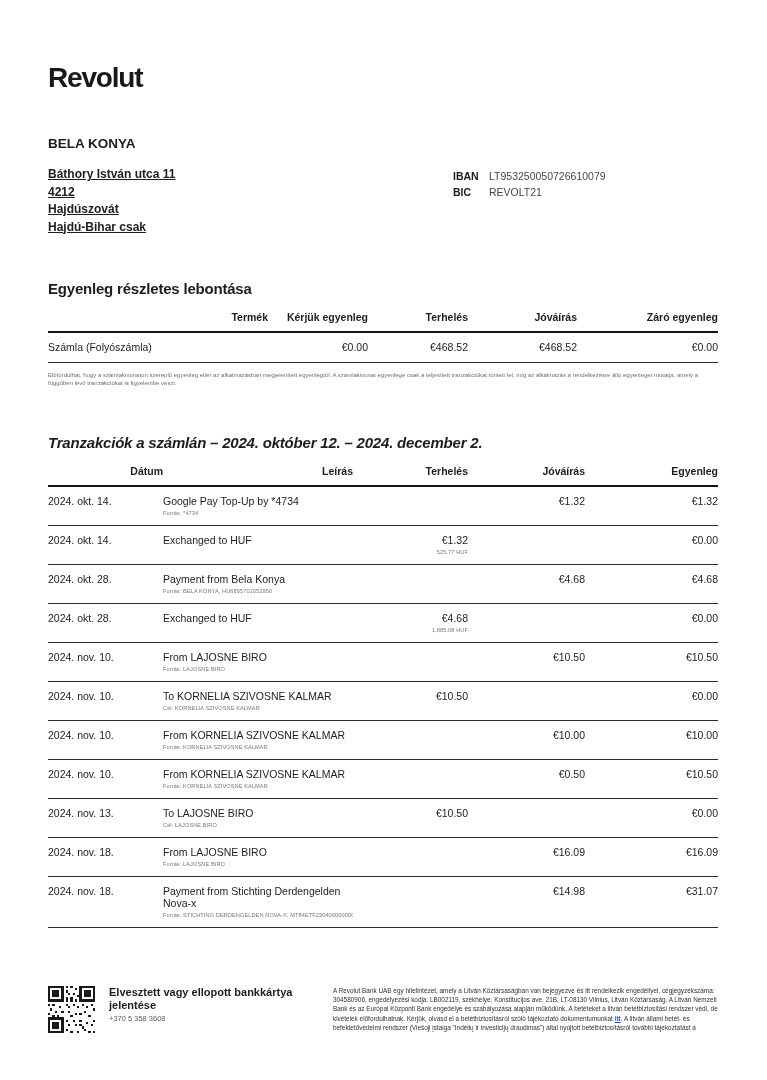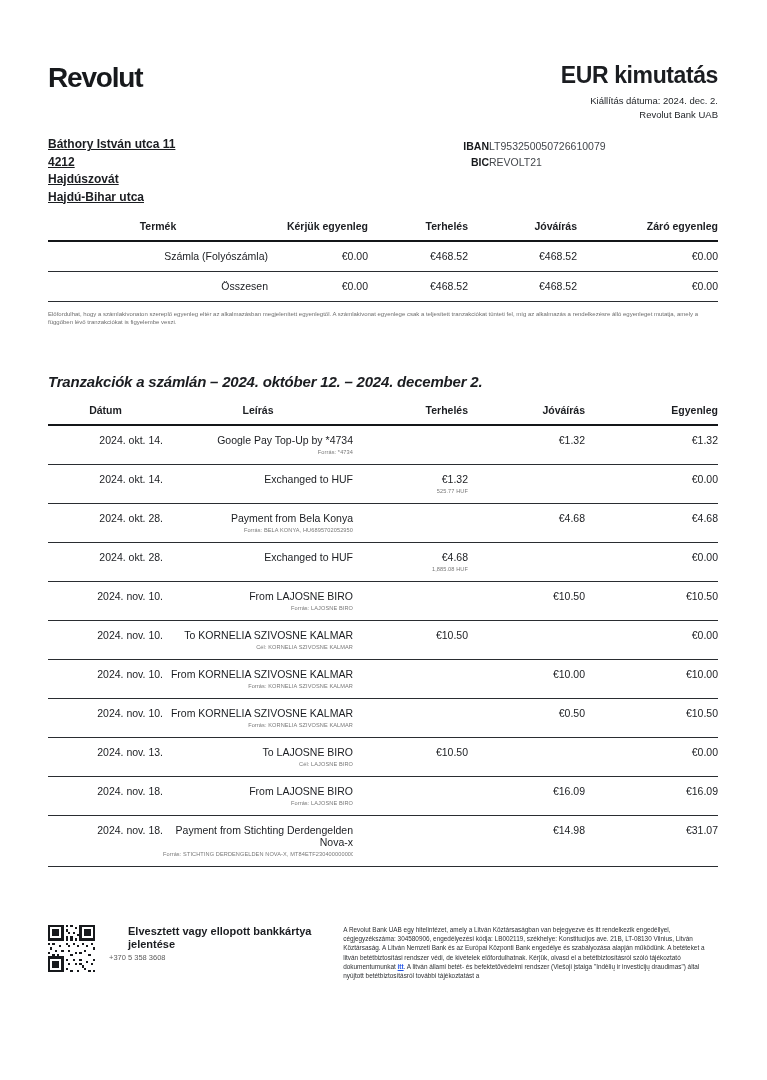--- a/index.html
+++ b/index.html
@@ -20,91 +20,88 @@
   .hdr-right { text-align: right; }
   .doc-title { font-size: 23px; font-weight: 700; letter-spacing: -0.4px; margin-bottom: 5px; }
   .hdr-sub { font-size: 9.5px; line-height: 13.5px; color: #24272b; }
 
   
   .holder { margin-top: 42px; font-size: 13.5px; font-weight: 700; }
   .info-row { margin-top: 15px; display: flex; justify-content: space-between; }
   .addr div { font-size: 12px; font-weight: 700; line-height: 17.5px; text-decoration: underline; }
   .iban-block { width: 265px; padding-top: 2px; }
   .iban-line { display: flex; font-size: 10.5px; line-height: 16px; }
-  .iban-label { font-weight: 700; width: 36px; color: #17191c; text-align: right; }
+  .iban-label { font-weight: 700; width: 36px; color: #17191c; }
   .iban-value { color: #43474c; }
 
   
   .section-title { font-size: 15px; font-weight: 700; letter-spacing: -0.2px; }
   .sec-balance { margin-top: 44px; }
   .sec-tx { margin-top: 46px; font-style: italic; }
 
   
   table { width: 100%; border-collapse: collapse; table-layout: fixed; margin-top: 14px; }
   th { font-size: 10.5px; font-weight: 700; text-align: right; padding: 0 0 8px 0; border-bottom: 2.5px solid #141619; }
-  th.c-left { text-align: center; }
+  th.c-left { text-align: right; }
   td { font-size: 10.5px; vertical-align: top; padding: 8px 0 9px 0; border-bottom: 1px solid #2a2d31; text-align: right; }
-  td.c-left { text-align: right; }
+  td.c-left { text-align: left; }
   .sub { font-size: 5.6px; color: #787878; margin-top: 3px; letter-spacing: 0.1px; white-space: nowrap; overflow: hidden; }
 
   
   .col-b1 { width: 220px; } .col-b2 { width: 100px; } .col-b3 { width: 100px; }
   .col-b4 { width: 109px; } .col-b5 { width: 141px; }
   
   .col-t1 { width: 115px; } .col-t2 { width: 190px; } .col-t3 { width: 115px; }
   .col-t4 { width: 117px; } .col-t5 { width: 133px; }
 
   .disclaimer { margin-top: 8px; font-size: 6px; line-height: 8.4px; color: #6e6e6e; }
 
   
   .footer { margin-top: 58px; display: flex; justify-content: space-between; }
   .footer-left { display: flex; }
   .qr { width: 47px; height: 47px; flex: 0 0 47px; }
   .hotline { margin-left: 14px; }
-  .f-title { font-size: 11px; font-weight: 700; line-height: 13px; margin-left: 19px; }
+  .f-title { font-size: 11px; font-weight: 700; line-height: 13px; }
   .f-sub { font-size: 7.5px; color: #5c5c5c; margin-top: 2px; }
   .legal { width: 398px; font-size: 6.4px; line-height: 9.3px; color: #2e3033; }
   .link { color: #2456e8; text-decoration: underline; font-weight: 700; cursor: pointer; }
 </style>
 </head>
 <body>
 
 <div class="page">
   <div class="content">
 
     <div class="hdr">
       <div class="logo">Revolut</div>
-      <div class="hdr-right">
-        <div class="doc-title">EUR kimutatás</div>
-        <div class="hdr-sub">Kiállítás dátuma: 2024. dec. 2.</div>
-        <div class="hdr-sub">Revolut Bank UAB</div>
-      </div>
     </div>
 
+    <div class="holder">BELA KONYA</div>
 
     <div class="info-row">
       <div class="addr">
 
       <div>Báthory István utca 11</div>
           <div>4212</div>
           <div>Hajdúszovát</div>
-          <div>Hajdú-Bihar utca</div>
+          <div>Hajdú-Bihar csak</div>
         </div>
       <div class="iban-block">
         <div class="iban-line">
           <span class="iban-label">IBAN</span>
           <span class="iban-value">LT953250050726610079</span>
         </div>
         <div class="iban-line">
           <span class="iban-label">BIC</span>
           <span class="iban-value">REVOLT21</span>
         </div>
       </div>
     </div>
 
+    <div class="section-title sec-balance">Egyenleg részletes lebontása</div>
 
     <table>
       <colgroup>
           <col class="col-b1">
           <col class="col-b2">
           <col class="col-b3">
           <col class="col-b4">
           <col class="col-b5">
         </colgroup>
       <thead>
@@ -119,27 +116,20 @@
       <tbody>
 
           <tr>
             <td class="c-left">Számla (Folyószámla)</td>
             <td>€0.00</td>
             <td>€468.52</td>
             <td>€468.52</td>
             <td>€0.00</td>
           </tr>
 
-          <tr>
-            <td class="c-left">Összesen</td>
-            <td>€0.00</td>
-            <td>€468.52</td>
-            <td>€468.52</td>
-            <td>€0.00</td>
-          </tr>
         </tbody>
     </table>
 
     <div class="disclaimer">Előfordulhat, hogy a számlakivonaton szereplő egyenleg eltér az alkalmazásban megjelenített egyenlegtől. A számlakivonat egyenlege csak a teljesített tranzakciókat tünteti fel, míg az alkalmazás a rendelkezésre álló egyenleget mutatja, amely a függőben lévő tranzakciókat is figyelembe veszi.</div>
 
     <div class="section-title sec-tx">Tranzakciók a számlán – 2024. október 12. – 2024. december 2.</div>
 
     <table>
       <colgroup>
           <col class="col-t1">

